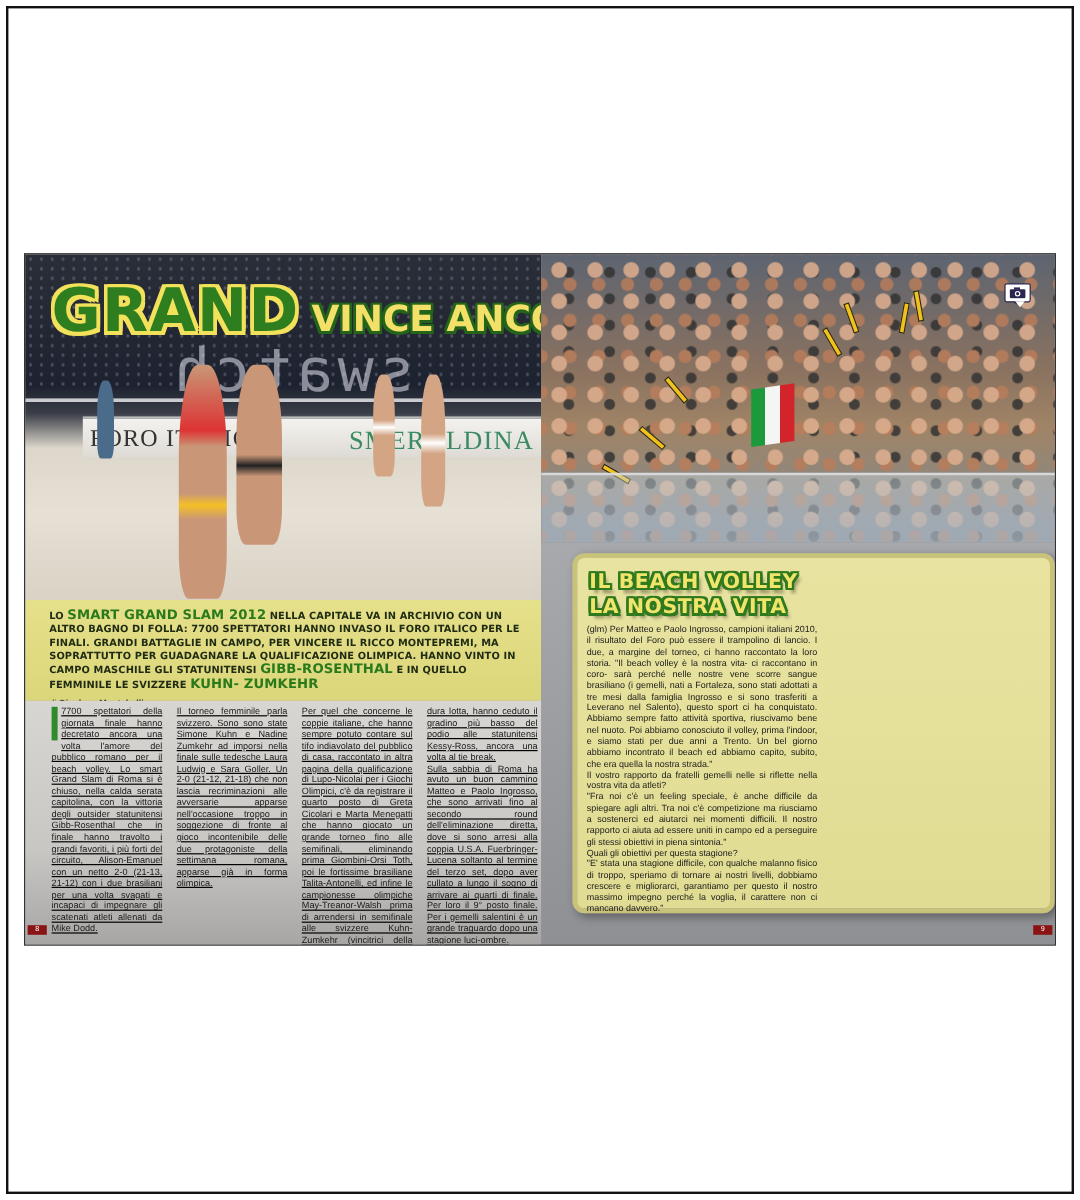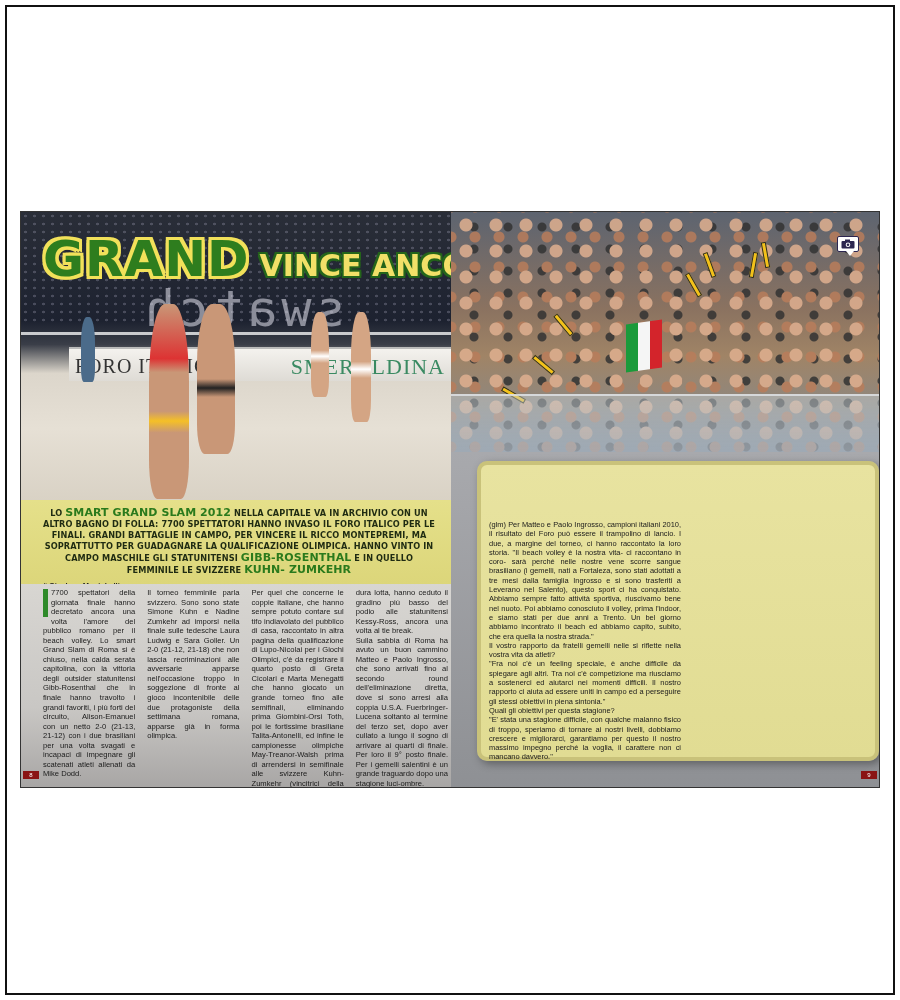--- a/index.html
+++ b/index.html
@@ -63,33 +63,33 @@
                  0 2px 0 #24651a, 0 -2px 0 #24651a, 2px 0 0 #24651a, -2px 0 0 #24651a;
   }
 
   .standfirst {
     position: absolute; left: 0; top: 288px; width: 430px; height: 84px;
     background: linear-gradient(180deg, #e5e08a, #dcd67a);
     padding: 7px 14px 0 20px;
   }
   .standfirst p {
     font-family: "DejaVu Sans", sans-serif; font-weight: bold; font-size: 8.2px; line-height: 11px; color: #1f2b12;
-    text-transform: uppercase; letter-spacing: 0.1px; text-align: center;
+    text-transform: uppercase; letter-spacing: 0.1px;
   }
   .standfirst .hl { color: #2a7a1c; font-size: 11px; }
   .byline { margin-top: 5px; font-size: 7.5px; line-height: 9.5px; color: #222; }
   .byline b { font-weight: bold; }
 
   .body-area {
     position: absolute; left: 0; top: 372px; width: 430px; height: 205px;
     background: linear-gradient(180deg, #d8d6d2 0%, #c9c7c4 60%, #a7a5a4 100%);
   }
   .columns {
     position: absolute; left: 22px; top: 4px; width: 405px; height: 180px;
-    display: flex; gap: 12px;
+    display: flex; gap: 12px; text-decoration: underline;
   }
   .col {
     width: 94px; font-family: "Liberation Sans", sans-serif; font-size: 7.6px; line-height: 9.55px; color: #1a1a1a;
     text-align: justify; hyphens: auto;
   }
   .col p + p { text-indent: 0; }
   .dropcap-bar {
     float: left; width: 5px; height: 28px; background: #2f8a2a; margin: 1px 3px 0 0;
   }
   .page-num {
@@ -267,20 +267,22 @@
             <rect x="4" y="0.5" width="5" height="2" fill="#2c2650"></rect>
             <circle cx="7" cy="5.7" r="2.3" fill="#fff"></circle>
             <circle cx="7" cy="5.7" r="1.3" fill="#2c2650"></circle>
           </svg>
       </div>
     </div>
     <div class="right-bg"></div>
 
     <div class="box">
       <div class="box-title">
+        <div>IL BEACH VOLLEY</div>
+        <div>LA NOSTRA VITA</div>
       </div>
       <div class="box-text">
         <p>(glm) Per Matteo e Paolo Ingrosso, campioni italiani 2010, il risultato del Foro può essere il trampolino di lancio. I due, a margine del torneo, ci hanno raccontato la loro storia. "Il beach volley è la nostra vita- ci raccontano in coro- sarà perché nelle nostre vene scorre sangue brasiliano (i gemelli, nati a Fortaleza, sono stati adottati a tre mesi dalla famiglia Ingrosso e si sono trasferiti a Leverano nel Salento), questo sport ci ha conquistato. Abbiamo sempre fatto attività sportiva, riuscivamo bene nel nuoto. Poi abbiamo conosciuto il volley, prima l'indoor,  e siamo stati per due anni a Trento. Un bel giorno abbiamo incontrato il beach ed abbiamo capito, subito, che era quella la nostra strada."</p>
         <p>Il vostro rapporto da fratelli gemelli nelle si riflette nella vostra vita da atleti?</p>
         <p>"Fra noi c'è un feeling speciale, è anche difficile da spiegare agli altri. Tra noi c'è competizione ma riusciamo a sostenerci ed aiutarci nei momenti difficili. Il nostro rapporto ci aiuta ad essere uniti in campo ed a perseguire gli stessi obiettivi in piena sintonia."</p>
         <p>Quali gli obiettivi per questa stagione?</p>
         <p>"E' stata una stagione difficile, con qualche malanno fisico di troppo, speriamo di tornare ai nostri livelli, dobbiamo crescere e migliorarci, garantiamo per questo il nostro massimo impegno perché la voglia, il carattere non ci mancano davvero."</p>
       </div>
     </div>
     <div class="page-num right">9</div>

